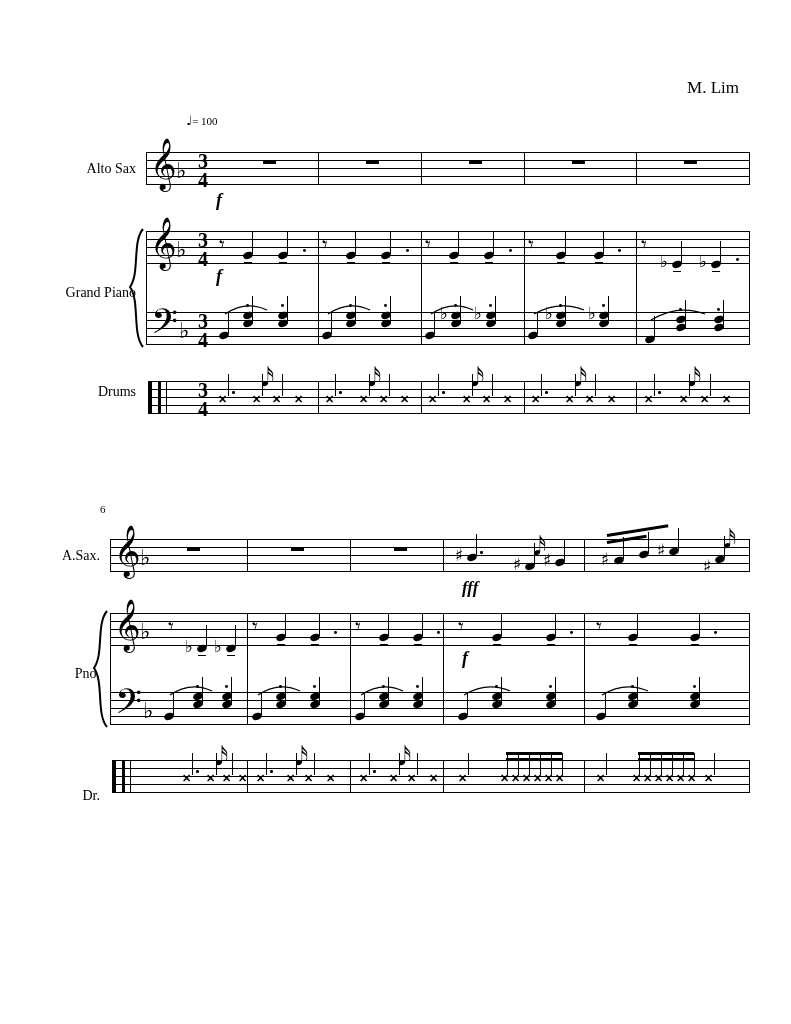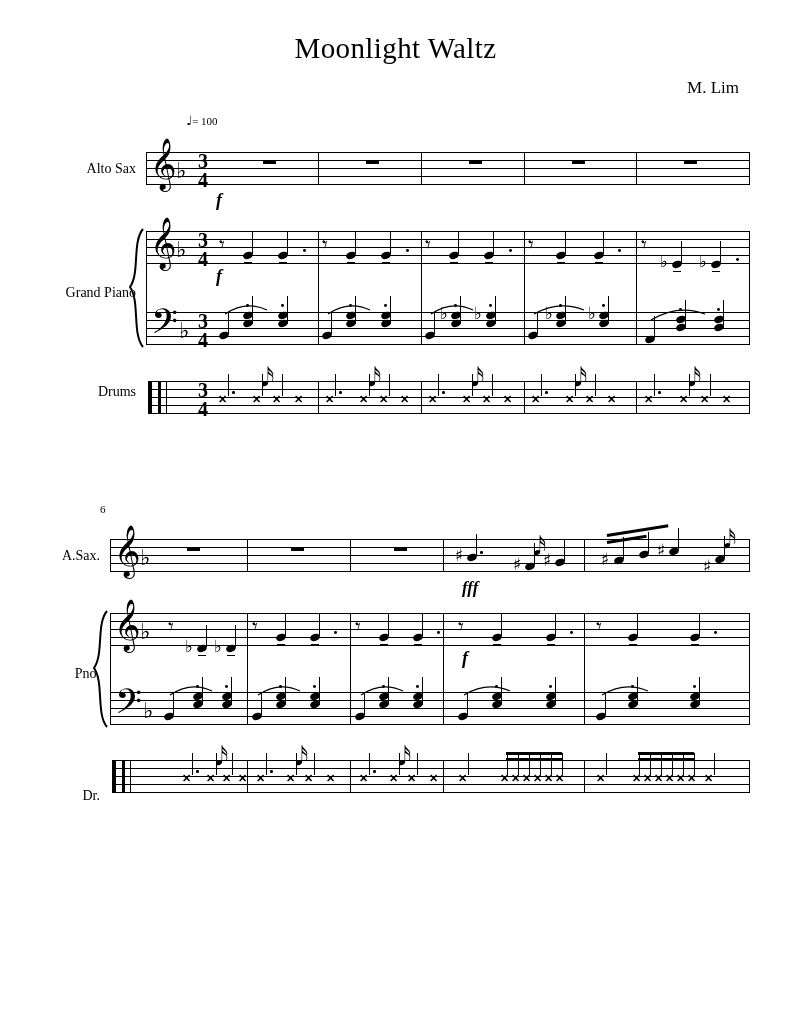--- a/index.html
+++ b/index.html
@@ -162,21 +162,20 @@
     font-weight: 700;
     line-height: 1;
   }
   .slur { position: absolute; }
 </style>
 </head>
 <body>
 
 <div class="page">
 
-  <div class="title">Moonlight Waltz</div>
   <div class="composer">M. Lim</div>
 
   <div class="tempo">
     <span class="notehead">♩</span><span class="bpm">= </span><span class="bpm">100</span>
   </div>
 
   <div class="system" id="sys1" style="left:0; top:0; width:791px; height:470px;">
 
     <div class="inst-label" style="left:40px; top:161px; width:96px;font-family:Liberation Serif, serif;">Alto Sax</div>
     <div class="inst-label" style="left:20px; top:285px; width:116px;">Grand Piano</div>

